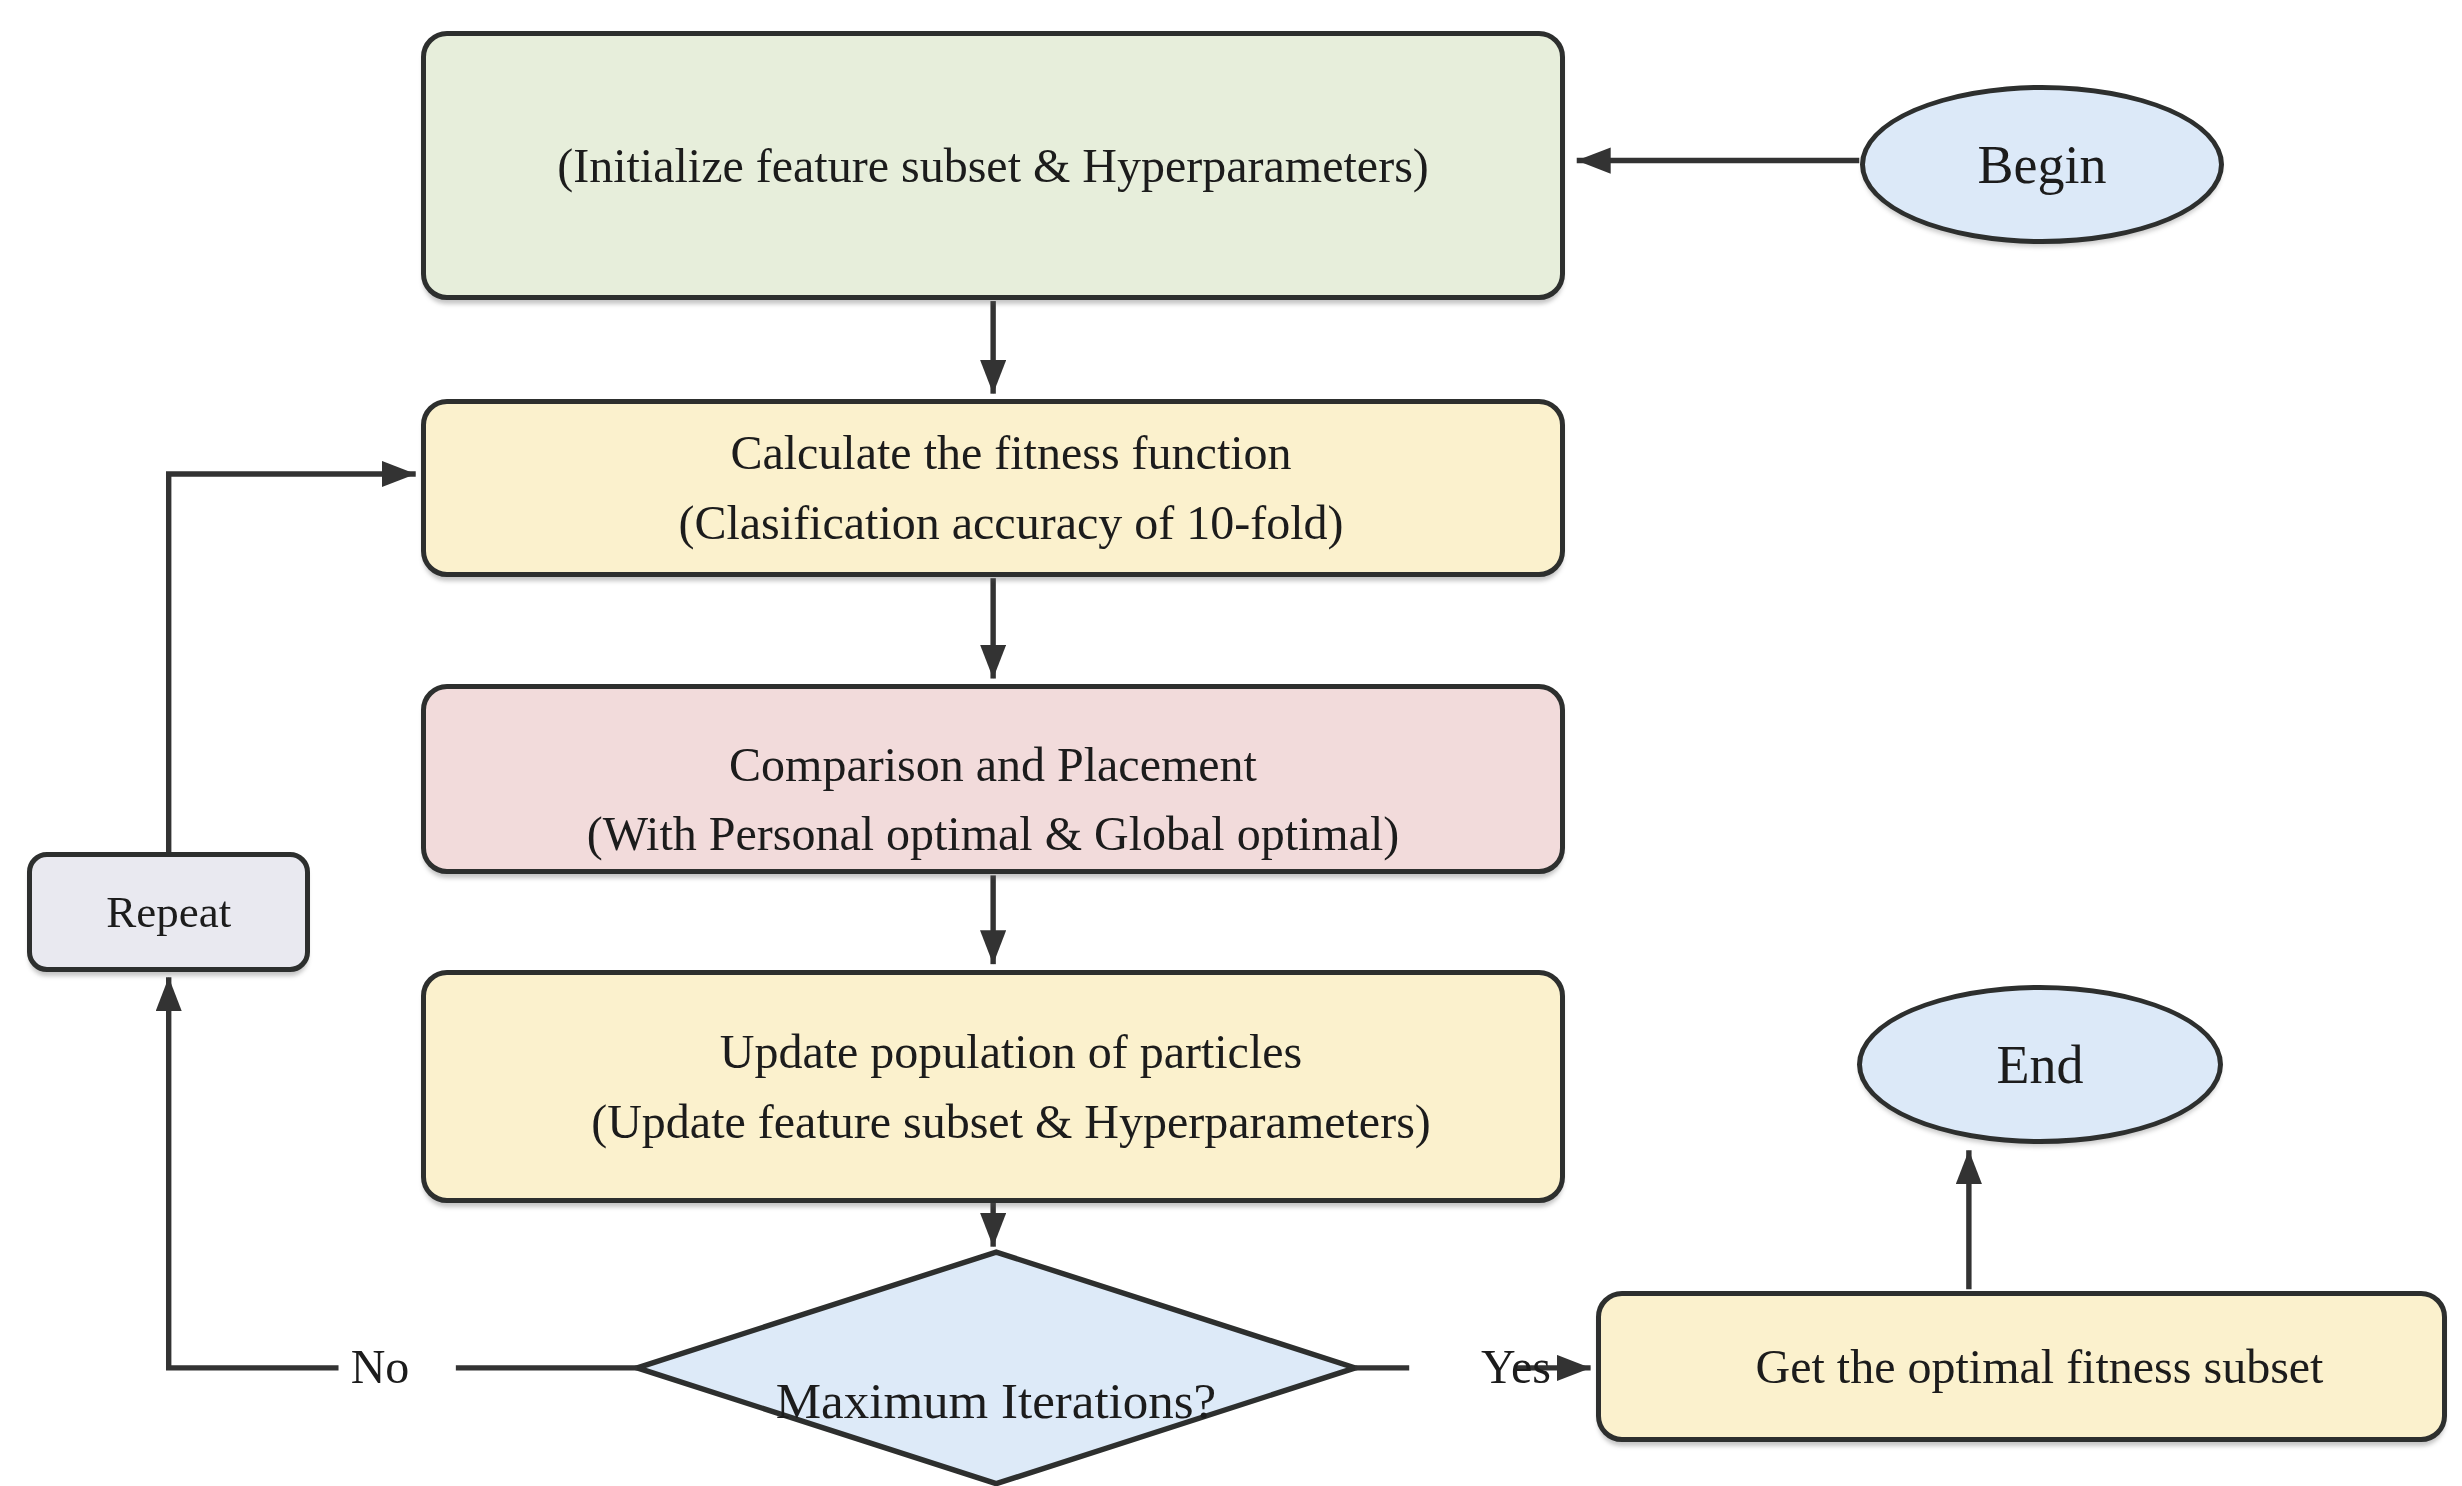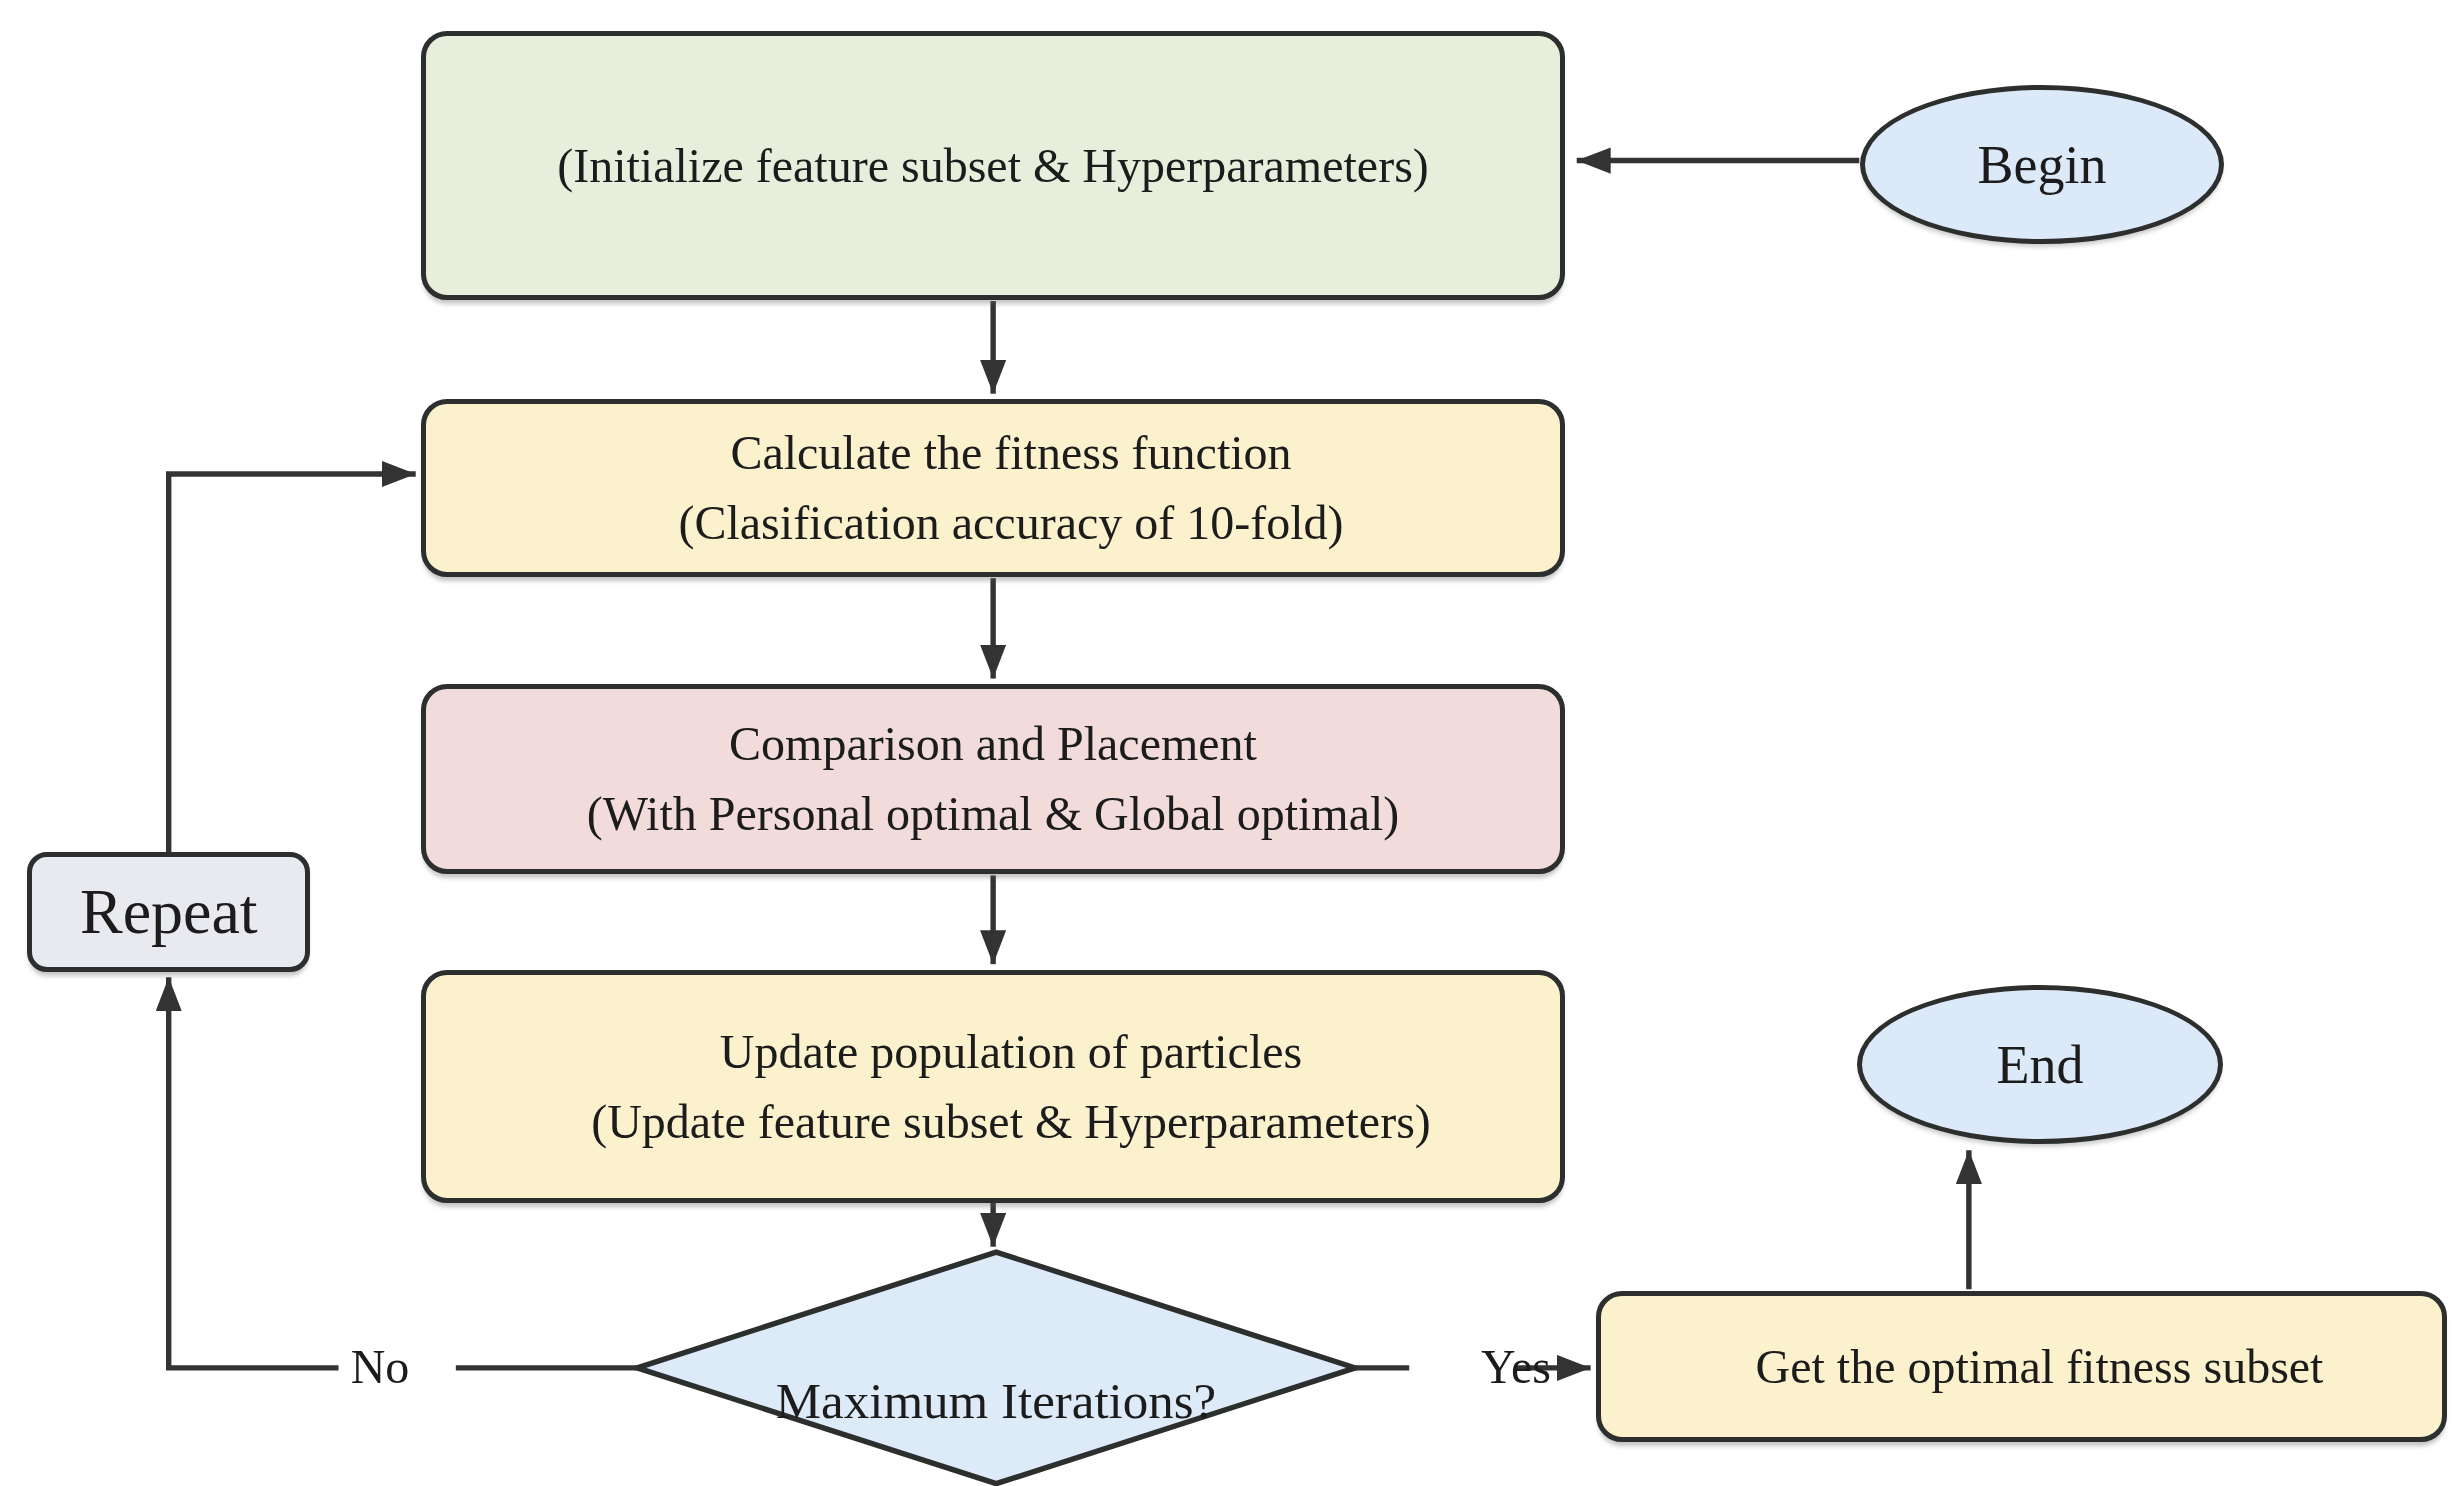--- a/index.html
+++ b/index.html
@@ -32,27 +32,27 @@
     border-radius: 26px;
     box-shadow: 0 5.4px 4.6px -2.3px rgba(90,90,90,0.35);
   }
   .ellipse {
     border: 5.4px solid var(--node-border, #2d2f2e);
     border-radius: 50%;
     box-shadow: 0 5.4px 4.6px -2.3px rgba(90,90,90,0.3);
   }
   .fill-init       { background: var(--init-fill, #e7eedb); }
   .fill-process    { background: var(--process-fill, #fbf1cd); padding-left: 36px; }
-  .fill-comparison { background: var(--comparison-fill, #f2dbdb); }
+  .fill-comparison { background: var(--comparison-fill, #f2dbdb); justify-content: flex-end; }
   .fill-terminal   { background: var(--terminal-fill, #dce9f8); }
   .fill-repeat     { background: var(--repeat-fill, #e9e9f0); }
 
   .box .line { font-size: 48px; line-height: 1.45; white-space: nowrap; }
   .terminal-label { font-size: 54px; }
-  .repeat-label   { font-size: 64px; }
+  .repeat-label   { font-size: 45px; }
   .single-label   { font-size: 48px; white-space: nowrap; }
   .decision-overlay {
     position: absolute;
     left: 679px; top: 1306px;
     width: 618px; height: 124px;
     display: flex; align-items: flex-end; justify-content: center;
     font-size: 51px;
   }
   .edge-label {
     position: absolute;

